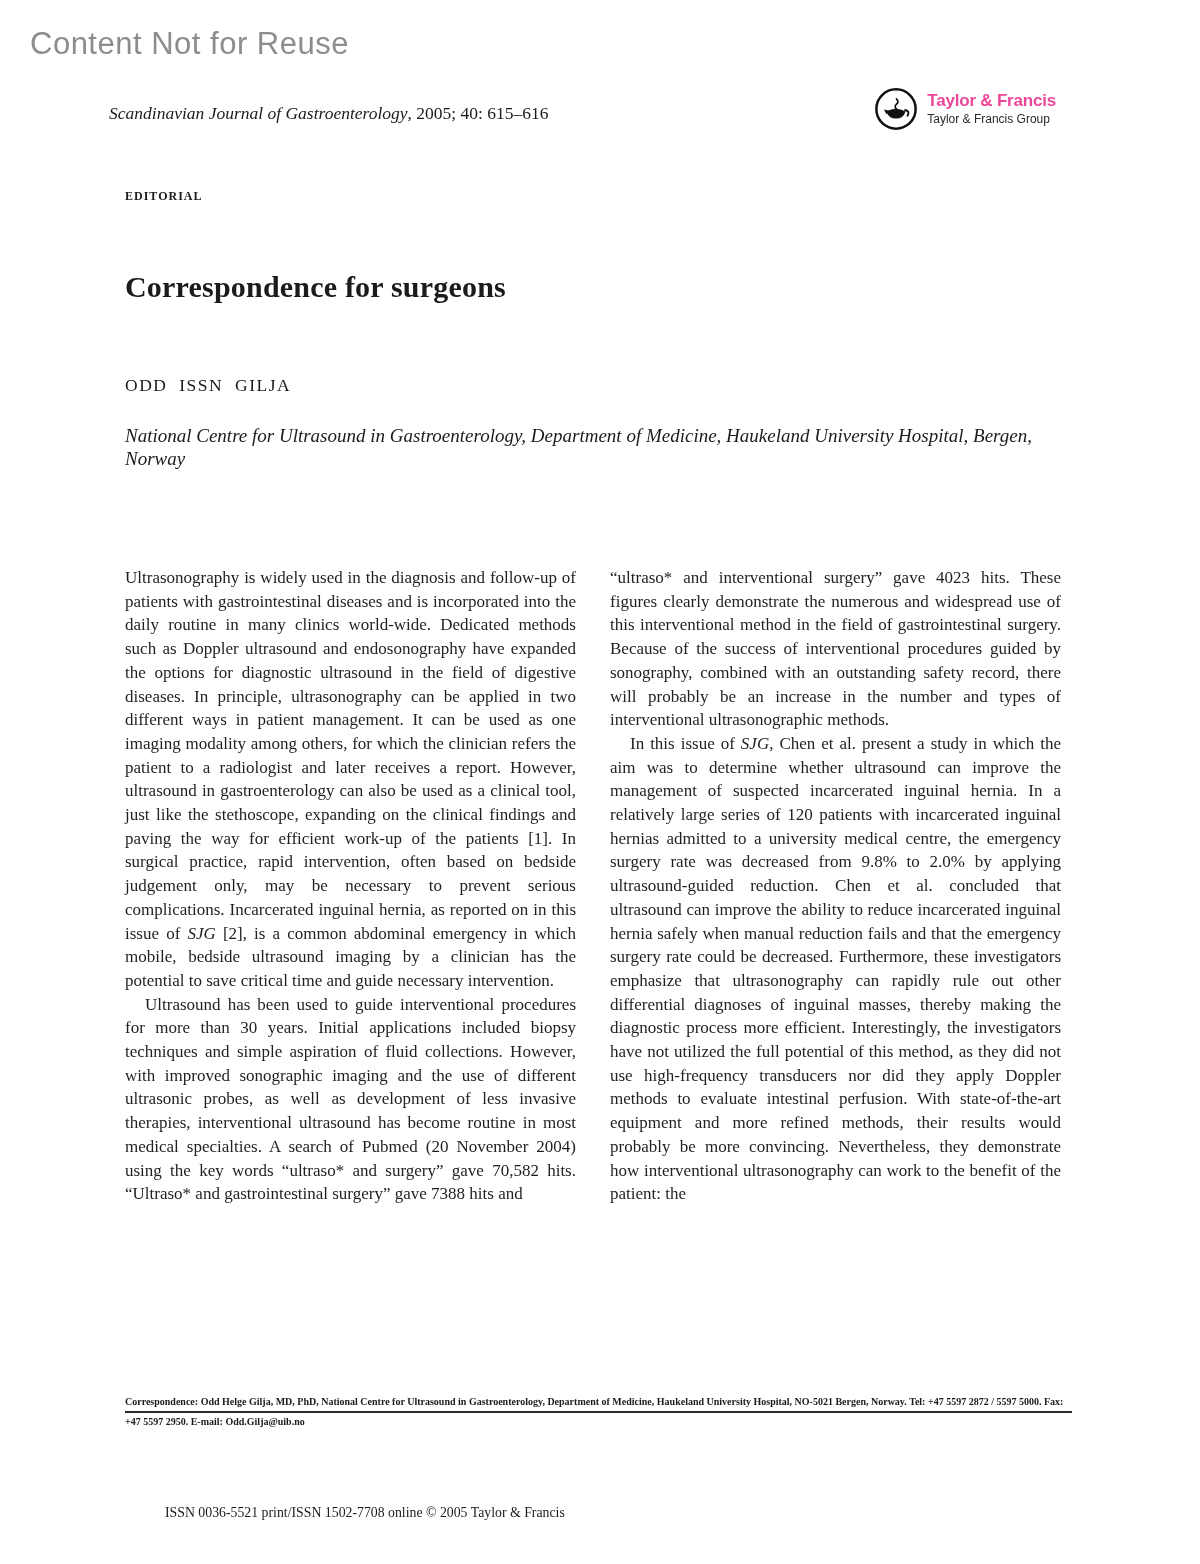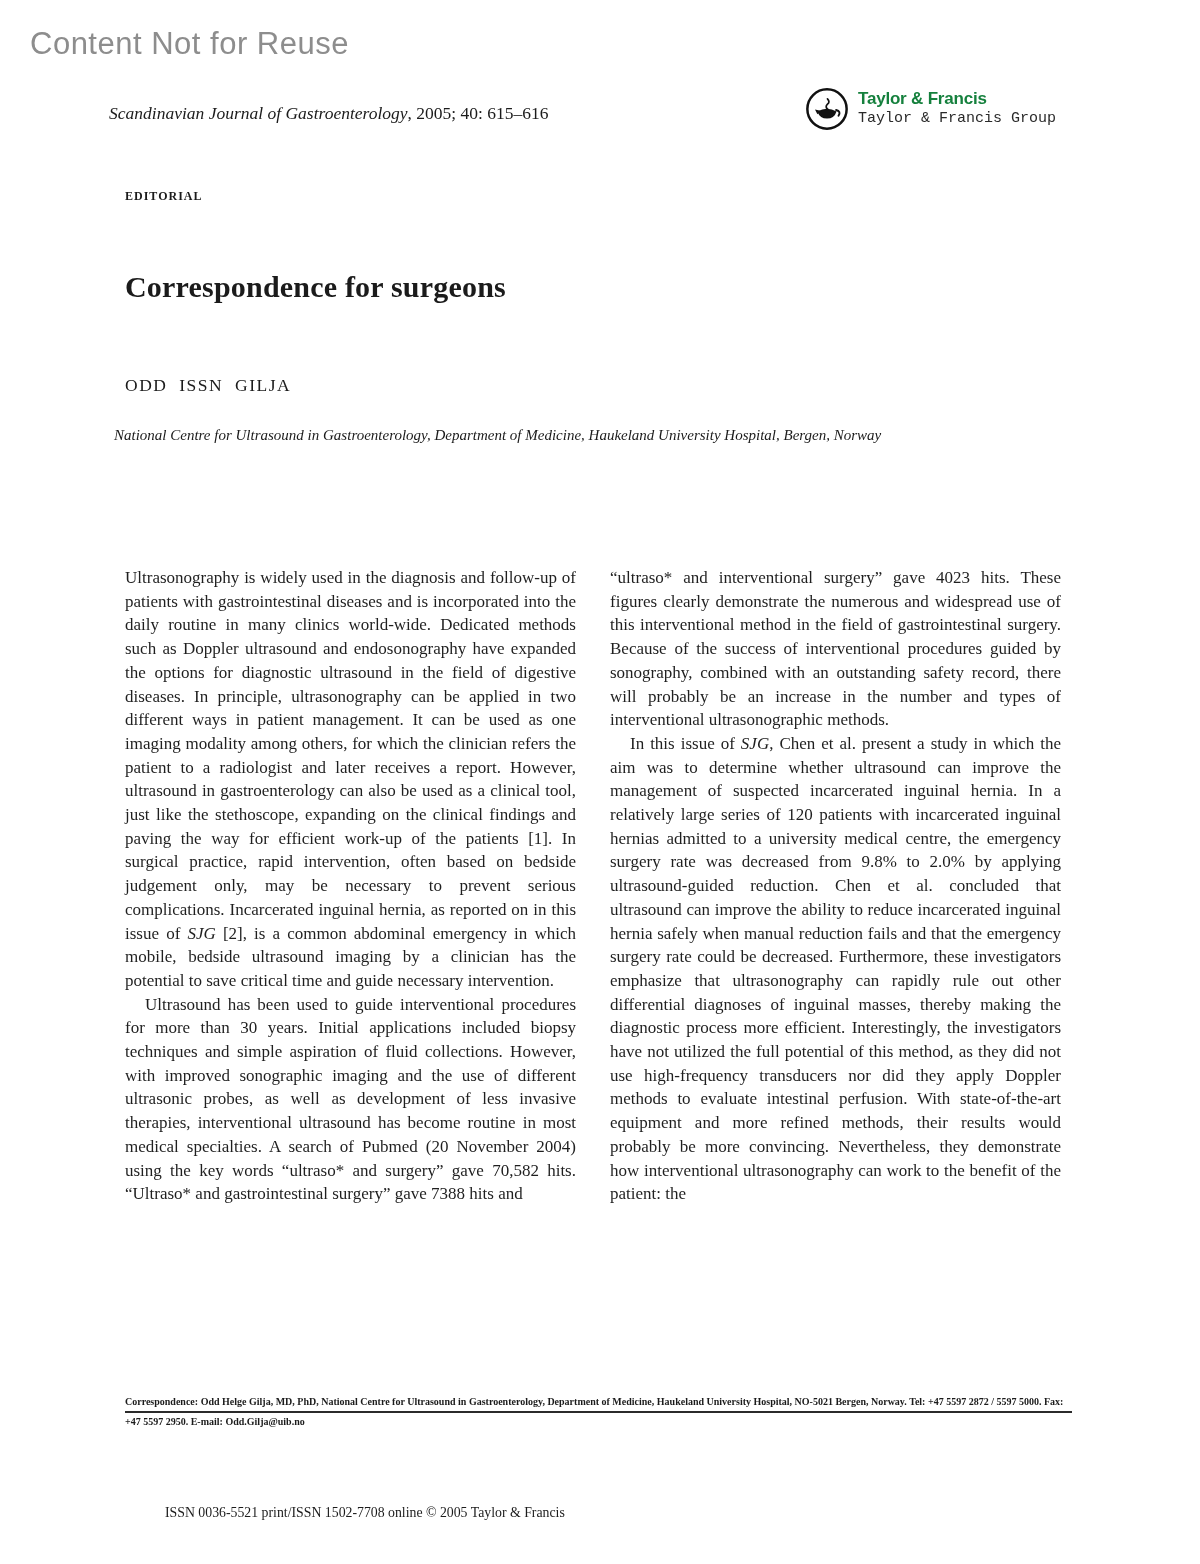--- a/index.html
+++ b/index.html
@@ -40,25 +40,25 @@
   .citation .journal-name { font-style: italic; }
 
   .logo { display: flex; align-items: center; gap: 8px; }
   .logo-circle { display: inline-block; width: 46px; height: 46px; }
   .logo-text { display: flex; flex-direction: column; line-height: 1.1; }
   .logo-text .name {
     font-family: "Liberation Sans", sans-serif;
     font-weight: 700;
     font-size: 17px;
     letter-spacing: -0.2px;
-    color: #15803d;
+    color: #ec4899;
   }
   .logo-text .group {
-    font-family: Liberation Mono, monospace;
-    font-size: 15px;
+    font-family: Liberation Sans, sans-serif;
+    font-size: 12px;
     color: #2a2a2a;
     margin-top: 2px;
   }
 
   .section-label {
     position: absolute;
     left: 125px;
     top: 189px;
     font-weight: 700;
     font-size: 12px;
@@ -78,25 +78,25 @@
     position: absolute;
     left: 125px;
     top: 375px;
     font-size: 17.5px;
     letter-spacing: 1.5px;
     word-spacing: 6px;
   }
 
   .affiliation {
     position: absolute;
-    left: 114px;
+    left: 125px;
     top: 424px;
     width: 910px;
     font-style: italic;
-    font-size: 15px;
+    font-size: 19px;
     line-height: 23px;
   }
 
   .columns {
     position: absolute;
     left: 125px;
     top: 566px;
     width: 947px;
     display: flex;
     gap: 34px;

